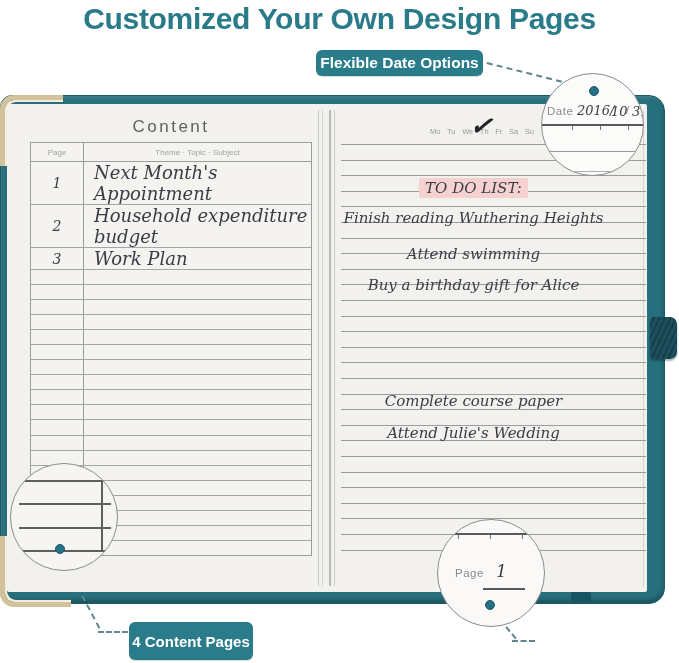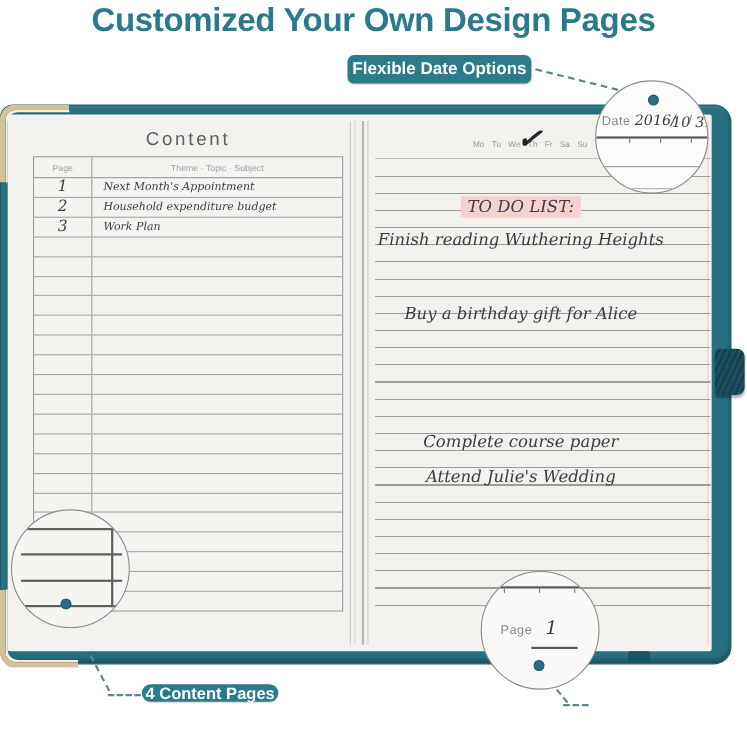--- a/index.html
+++ b/index.html
@@ -8,21 +8,21 @@
 
   
   .title{position:absolute;left:0;top:2px;width:100%;text-align:center;
          font-size:30px;font-weight:700;letter-spacing:-0.3px;color:#2a7b89;}
 
   
   .badge{position:absolute;background:#2b7c8a;color:#fff;font-weight:700;
          border-radius:6px;display:flex;align-items:center;justify-content:center;
          text-align:center;box-shadow:0 1px 1px rgba(0,0,0,.15);}
   .badge-top{left:316px;top:50px;width:167px;height:26px;font-size:15.5px;}
-  .badge-content{left:129px;top:622px;width:124px;height:16px;font-size:15px;border-radius:10px;}
+  .badge-content{left:129px;top:622px;width:124px;height:38px;font-size:15px;}
   .badge-pagenum{left:535px;top:620px;width:117px;height:40px;font-size:15px;line-height:19px;border-radius:7px;}
 
   
   .dash{position:absolute;height:0;border-top:2px dashed #5f868f;transform-origin:0 0;}
   .dot{position:absolute;width:8px;height:8px;border-radius:50%;background:#257084;border:1px solid #1c5a66;z-index:30;}
 
   
   .cover{position:absolute;left:0;top:95px;width:663px;height:507px;background:#266f7d;
          border:1px solid #1e5b68;border-radius:12px 16px 16px 12px;
          box-shadow:inset 0 -3px 4px rgba(0,0,0,.28), inset 2px 2px 3px rgba(255,255,255,.12);}
@@ -46,21 +46,21 @@
                    font-size:17px;letter-spacing:2.5px;color:#606060;}
   .toc{position:absolute;left:23px;top:38px;width:282px;height:414px;border:1px solid #9c9c9c;
        display:flex;flex-direction:column;box-sizing:border-box;background:#f4f3f0;}
   .t-head{display:flex;height:18px;border-bottom:1px solid #9c9c9c;flex:none;}
   .t-row{display:flex;flex:1;border-bottom:1px solid #a6a6a6;}
   .t-row:last-child{border-bottom:none;}
   .c1{width:52px;border-right:1px solid #9c9c9c;display:flex;align-items:center;justify-content:center;flex:none;}
   .c2{flex:1;display:flex;align-items:center;padding-left:10px;}
   .t-head .c1,.t-head .c2{font-size:8px;color:#a2a2a2;justify-content:center;padding-left:0;}
   .hand{font-family:"DejaVu Serif",serif;font-style:italic;color:#383d46;}
-  .toc .hand{font-size:10px;}
+  .toc .hand{font-size:18px;}
   .toc .c1 .hand{font-size:14px;}
 
   
   .weekdays{position:absolute;left:423px;top:23px;width:104px;display:flex;justify-content:space-between;
             font-size:7.5px;color:#9a9a9a;}
   .check{position:absolute;left:463px;top:6px;font-size:27px;font-weight:700;color:#23232a;
          transform:rotate(6deg);z-index:2;}
   .rule-lines{position:absolute;left:334px;top:40px;width:305px;height:411px;
               background:repeating-linear-gradient(to bottom,#9c9c9a 0 1px,transparent 1px 15.6px);}
   .entry{position:absolute;left:314px;width:305px;text-align:center;font-size:15px;}
@@ -231,20 +231,21 @@
       <span>Fr</span>
       <span>Sa</span>
       <span>Su</span>
     </div>
     <div class="check hand">✓</div>
 
     <div class="rule-lines"></div>
 
     <div class="entry" style="top:75px;"><span class="hand hl-pink">TO DO LIST:</span></div>
     <div class="entry" style="top:105px;"><span class="hand">Finish reading  Wuthering Heights</span></div>
+    <div class="entry" style="top:141px;"><span class="hand">Attend swimming</span></div>
     <div class="entry" style="top:172px;"><span class="hand">Buy a birthday gift for Alice</span></div>
     <div class="entry" style="top:288px;"><span class="hand">Complete course paper</span></div>
     <div class="entry" style="top:320px;"><span class="hand">Attend Julie's Wedding</span></div>
   </div>
 
   <div class="lens lens-date">
     <span class="print" style="left:5px;top:31px;">Date</span>
     <span class="hand" style="left:35px;top:29px;">2016/</span>
     <span class="hand" style="left:69px;top:30px;">10</span>
     <span class="print" style="left:84px;top:30px;">/</span>

